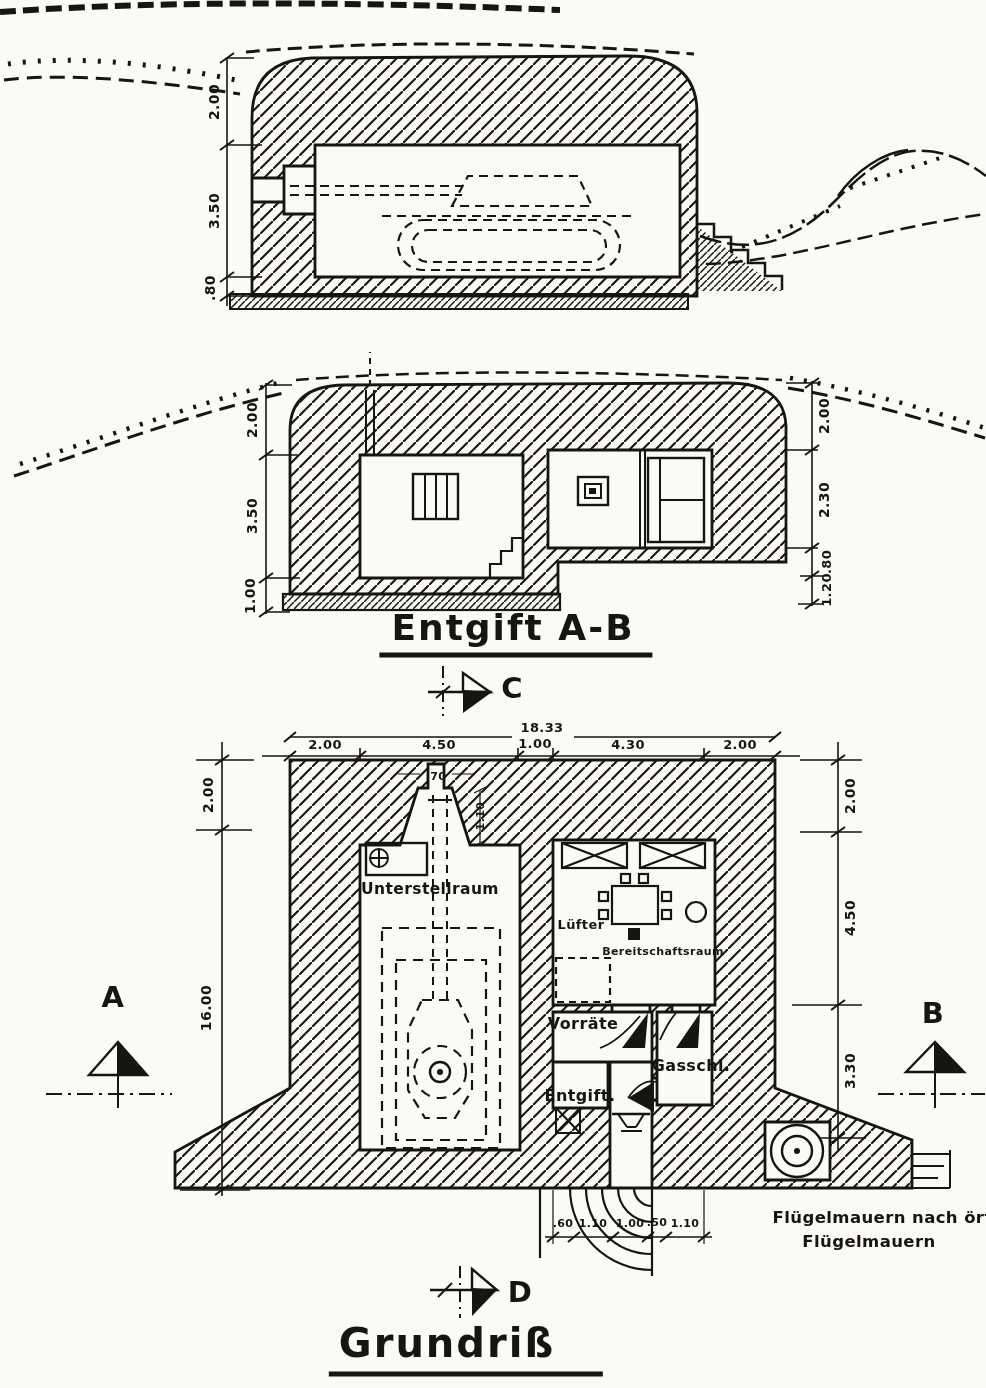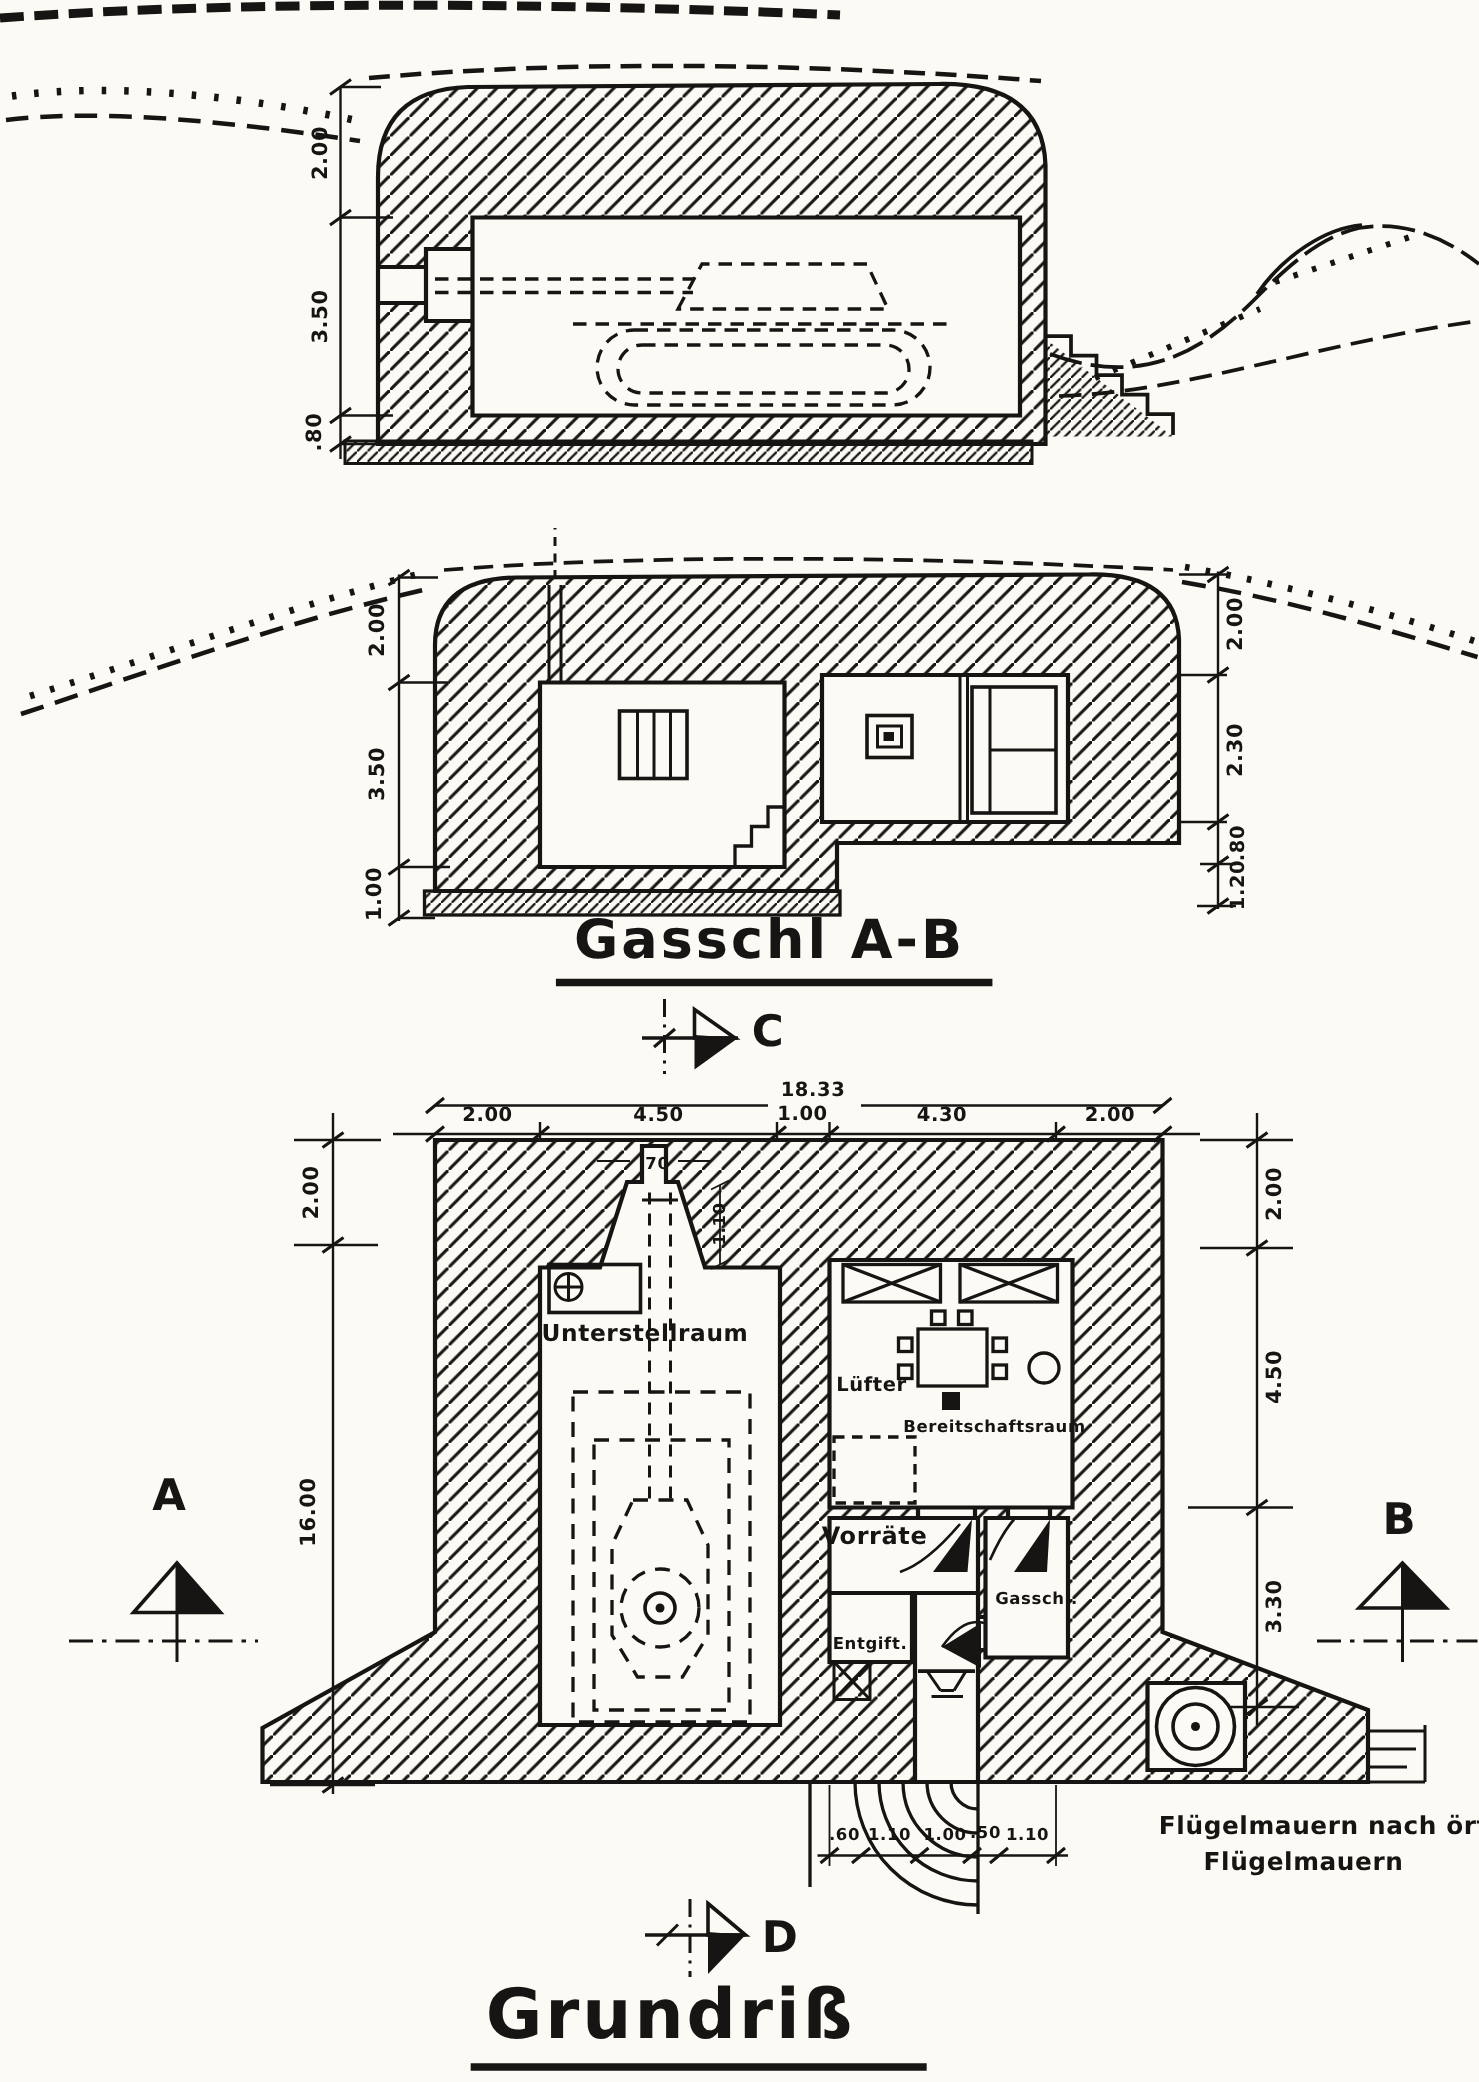--- a/index.html
+++ b/index.html
@@ -7,30 +7,30 @@
     position:relative;width:986px;height:1388px;margin:0 auto;
     background:#fbfaf5;overflow:hidden;
     font-family:"DejaVu Sans",sans-serif;color:#171513;
   }
   .stage svg{position:absolute;left:0;top:0;}
   .lbl{
     position:absolute;font-weight:bold;white-space:nowrap;
     transform:translate(-50%,-50%);letter-spacing:.4px;line-height:1;
   }
   .rot{transform:translate(-50%,-50%) rotate(-90deg);}
-  .f10{font-size:11px}.f11{font-size:11px}.f12{font-size:11px}
+  .f10{font-size:16px}.f11{font-size:11px}.f12{font-size:11px}
   .f13{font-size:13px}.f14{font-size:16px}.f15{font-size:14px}
   .f16{font-size:15.5px}.f17{font-size:16.5px}
   .marker{font-size:29px;}
   .title{
     position:absolute;transform:translate(-50%,-50%);font-weight:bold;
     font-size:36px;letter-spacing:2px;white-space:nowrap;
     border-bottom:5px solid #171513;padding:0 18px 5px 12px;
   }
-  .title--plan{font-size:46px;padding:0 48px 6px 10px;}
+  .title--plan{font-size:40px;padding:0 48px 6px 10px;}
 </style>
 </head>
 <body>
 
 <div class="stage">
 
 <svg width="986" height="1388" viewBox="0 0 986 1388">
   <defs>
     <pattern id="h1" patternUnits="userSpaceOnUse" width="13" height="13">
       <path d="M-1,14 L14,-1" stroke="#171513" stroke-width="2.1"></path>
@@ -275,21 +275,21 @@
 <div class="lbl rot f15" style="left:214px;top:211px">3.50</div>
 <div class="lbl rot f15" style="left:210px;top:288px">.80</div>
 
 <div class="lbl rot f15" style="left:252px;top:420px">2.00</div>
 <div class="lbl rot f15" style="left:252px;top:516px">3.50</div>
 <div class="lbl rot f15" style="left:250px;top:596px">1.00</div>
 <div class="lbl rot f15" style="left:824px;top:416px">2.00</div>
 <div class="lbl rot f15" style="left:824px;top:500px">2.30</div>
 <div class="lbl rot f13" style="left:826px;top:562px">.80</div>
 <div class="lbl rot f13" style="left:826px;top:590px">1.20</div>
-<div class="title" style="left:516px;top:632px">Gasschl A-B</div>
+<div class="title" style="left:516px;top:632px">Entgift A-B</div>
 
 <div class="lbl marker" style="left:512px;top:688px">C</div>
 <div class="lbl marker" style="left:520px;top:1292px">D</div>
 
 <div class="lbl f13" style="left:542px;top:727px">18.33</div>
 <div class="lbl f13" style="left:325px;top:744px">2.00</div>
 <div class="lbl f13" style="left:439px;top:744px">4.50</div>
 <div class="lbl f13" style="left:535px;top:743px">1.00</div>
 <div class="lbl f13" style="left:628px;top:744px">4.30</div>
 <div class="lbl f13" style="left:740px;top:744px">2.00</div>

